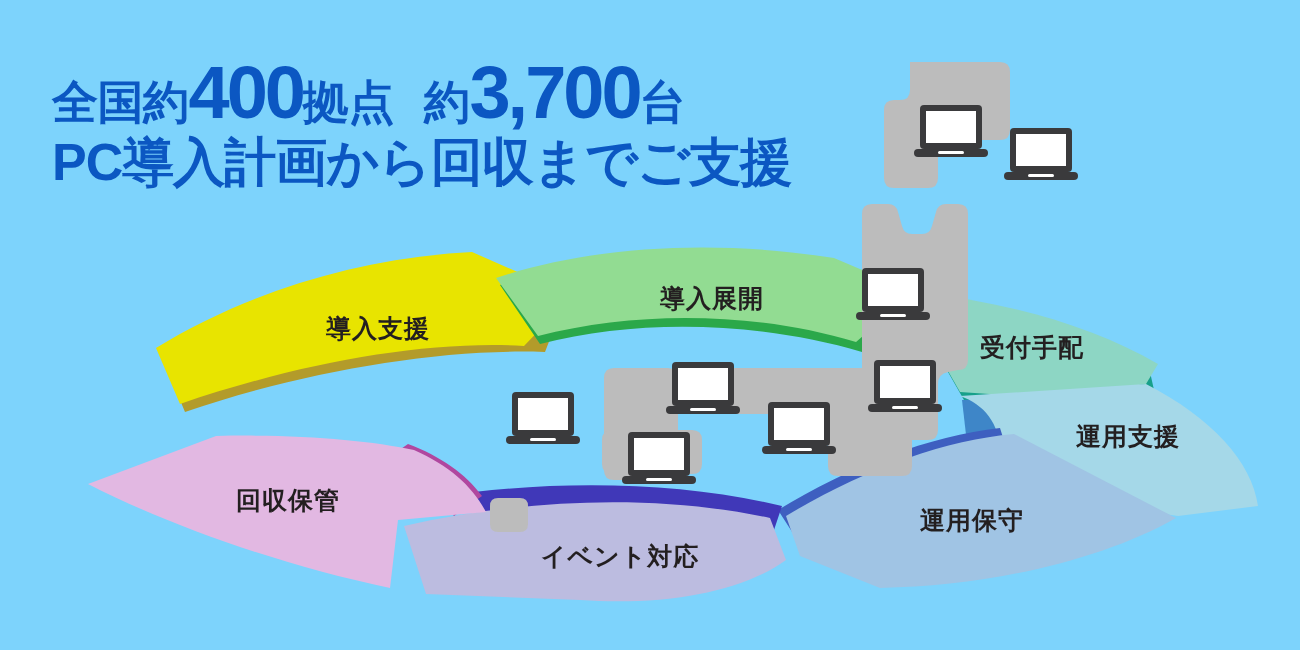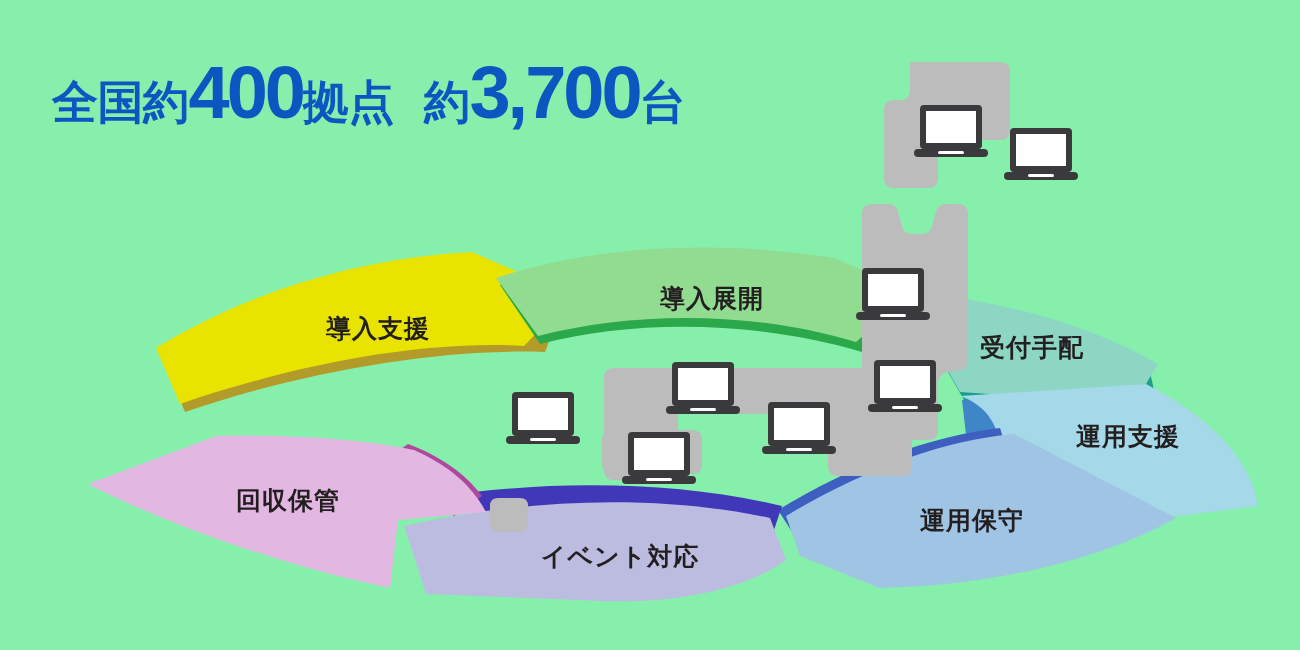--- a/index.html
+++ b/index.html
@@ -12,21 +12,21 @@
     height: 650px;
     font-family: "Liberation Sans", "DejaVu Sans", sans-serif;
     overflow: hidden;
     position: relative;
   }
 
   #stage {
     position: relative;
     width: 1300px;
     height: 650px;
-    background: #86efac;
+    background: #7dd3fc;
   }
 
   
   .headline {
     position: absolute;
     left: 52px;
     top: 56px;
     z-index: 40;
     color: #0B57C2;
     line-height: 1.0;
@@ -84,20 +84,23 @@
 </style>
 </head>
 <body>
 
 <div id="stage">
 
   <div class="headline">
     <span class="hl-line1">
       <span class="hl-sm">全国約</span><span class="hl-big">400</span><span class="hl-sm">拠点</span><span class="hl-gap"></span><span class="hl-sm">約</span><span class="hl-big">3,700</span><span class="hl-sm">台</span>
     </span>
+    <span class="hl-line2">
+      <span class="hl-line2-text">PC導入計画から回収までご支援</span>
+    </span>
   </div>
 
   <svg id="diagram" viewBox="0 0 1300 650">
 
     <g>
       <path d="M 160,352 C 250,300 360,268 470,262 L 565,300 L 545,352
                C 440,348 300,372 185,412 Z" fill="#B39B2A"></path>
       <path d="M 156,348 C 248,292 358,258 472,252 L 572,296 L 524,346
                C 424,340 296,364 180,404 Z" fill="#E8E400"></path>
       <text class="seg-label" x="378" y="330">導入支援</text>

